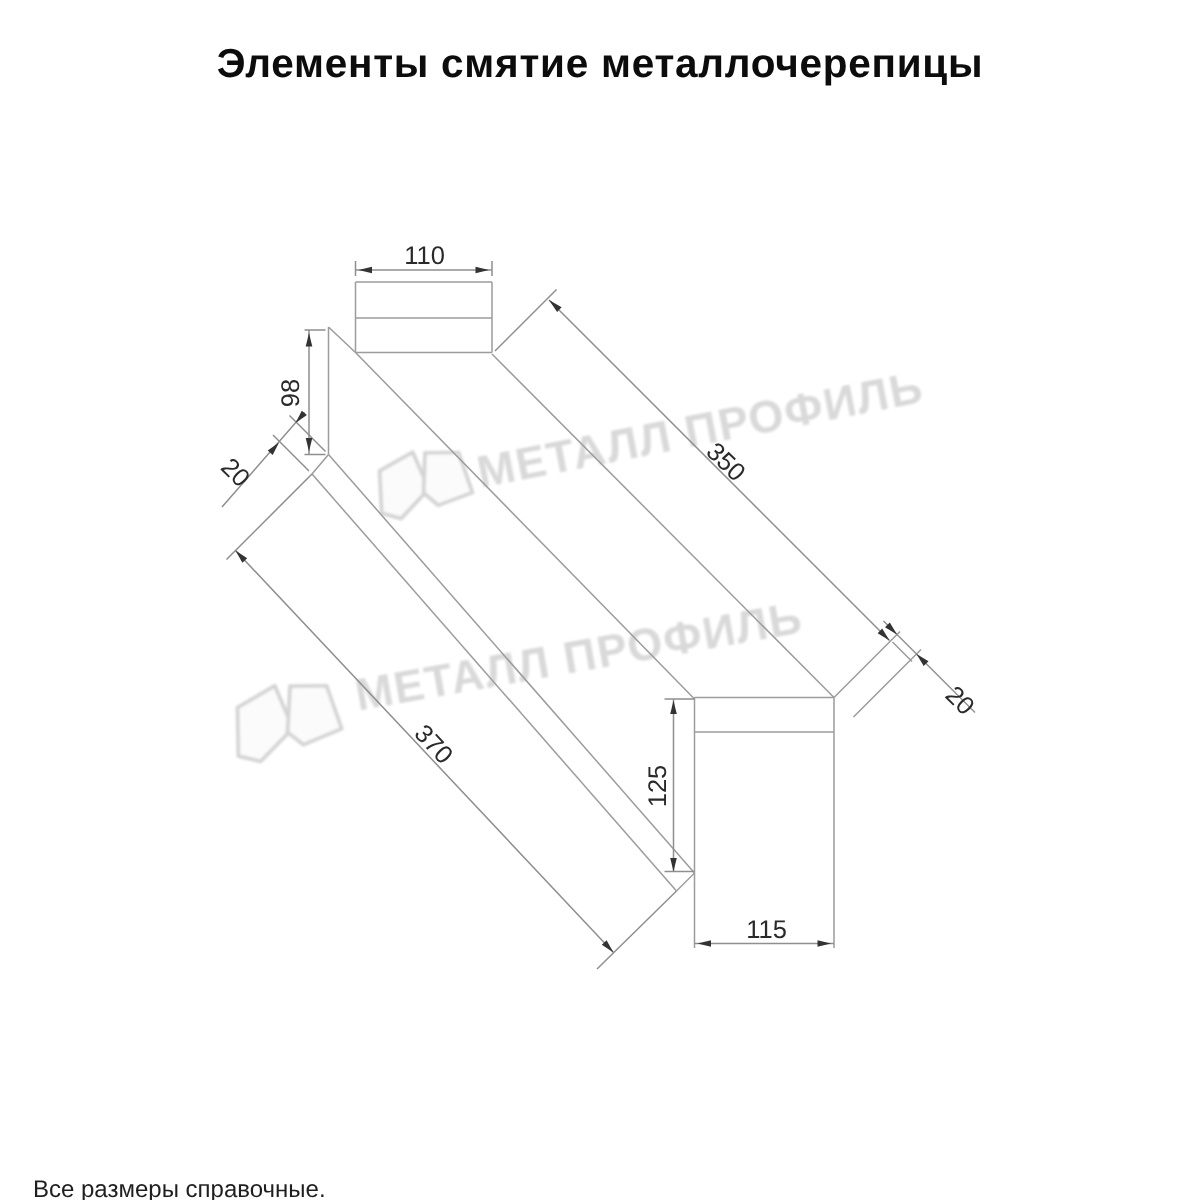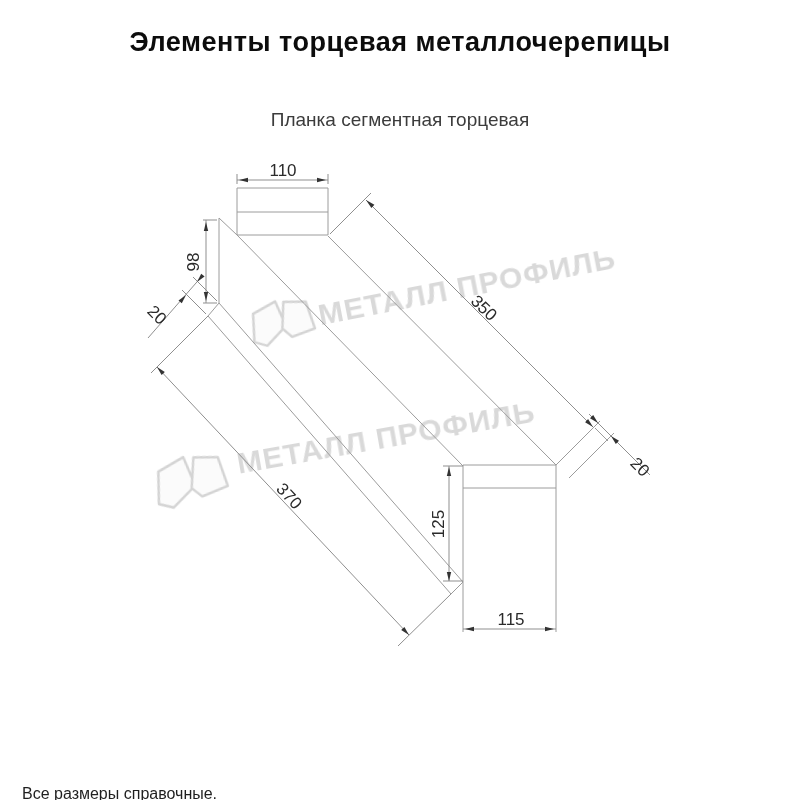--- a/index.html
+++ b/index.html
@@ -31,24 +31,23 @@
     font-family:"Liberation Sans", sans-serif;font-weight:bold;font-size:30px;
     fill:#d9d9d9;letter-spacing:1px;
   }
   .wm-logo{stroke:#d4d4d4;stroke-width:2.5;fill:#fbfbfb;stroke-linejoin:round;}
 </style>
 </head>
 <body>
 
 <div class="page">
 
-  <div class="title">Элементы торцевая металлочерепицы</div>
+  <div class="title">Элементы смятие металлочерепицы</div>
 
   <div class="subtitle">
-    <div>Планка сегментная торцевая</div>
   </div>
 
   <svg class="drawing" width="800" height="800" viewBox="0 0 800 800">
     <defs>
       <filter id="wmblur" x="-10%" y="-10%" width="120%" height="120%">
         <feGaussianBlur stdDeviation="0.7"></feGaussianBlur>
       </filter>
     </defs>
 
     <g filter="url(#wmblur)" transform="translate(256,350) rotate(-11)">

